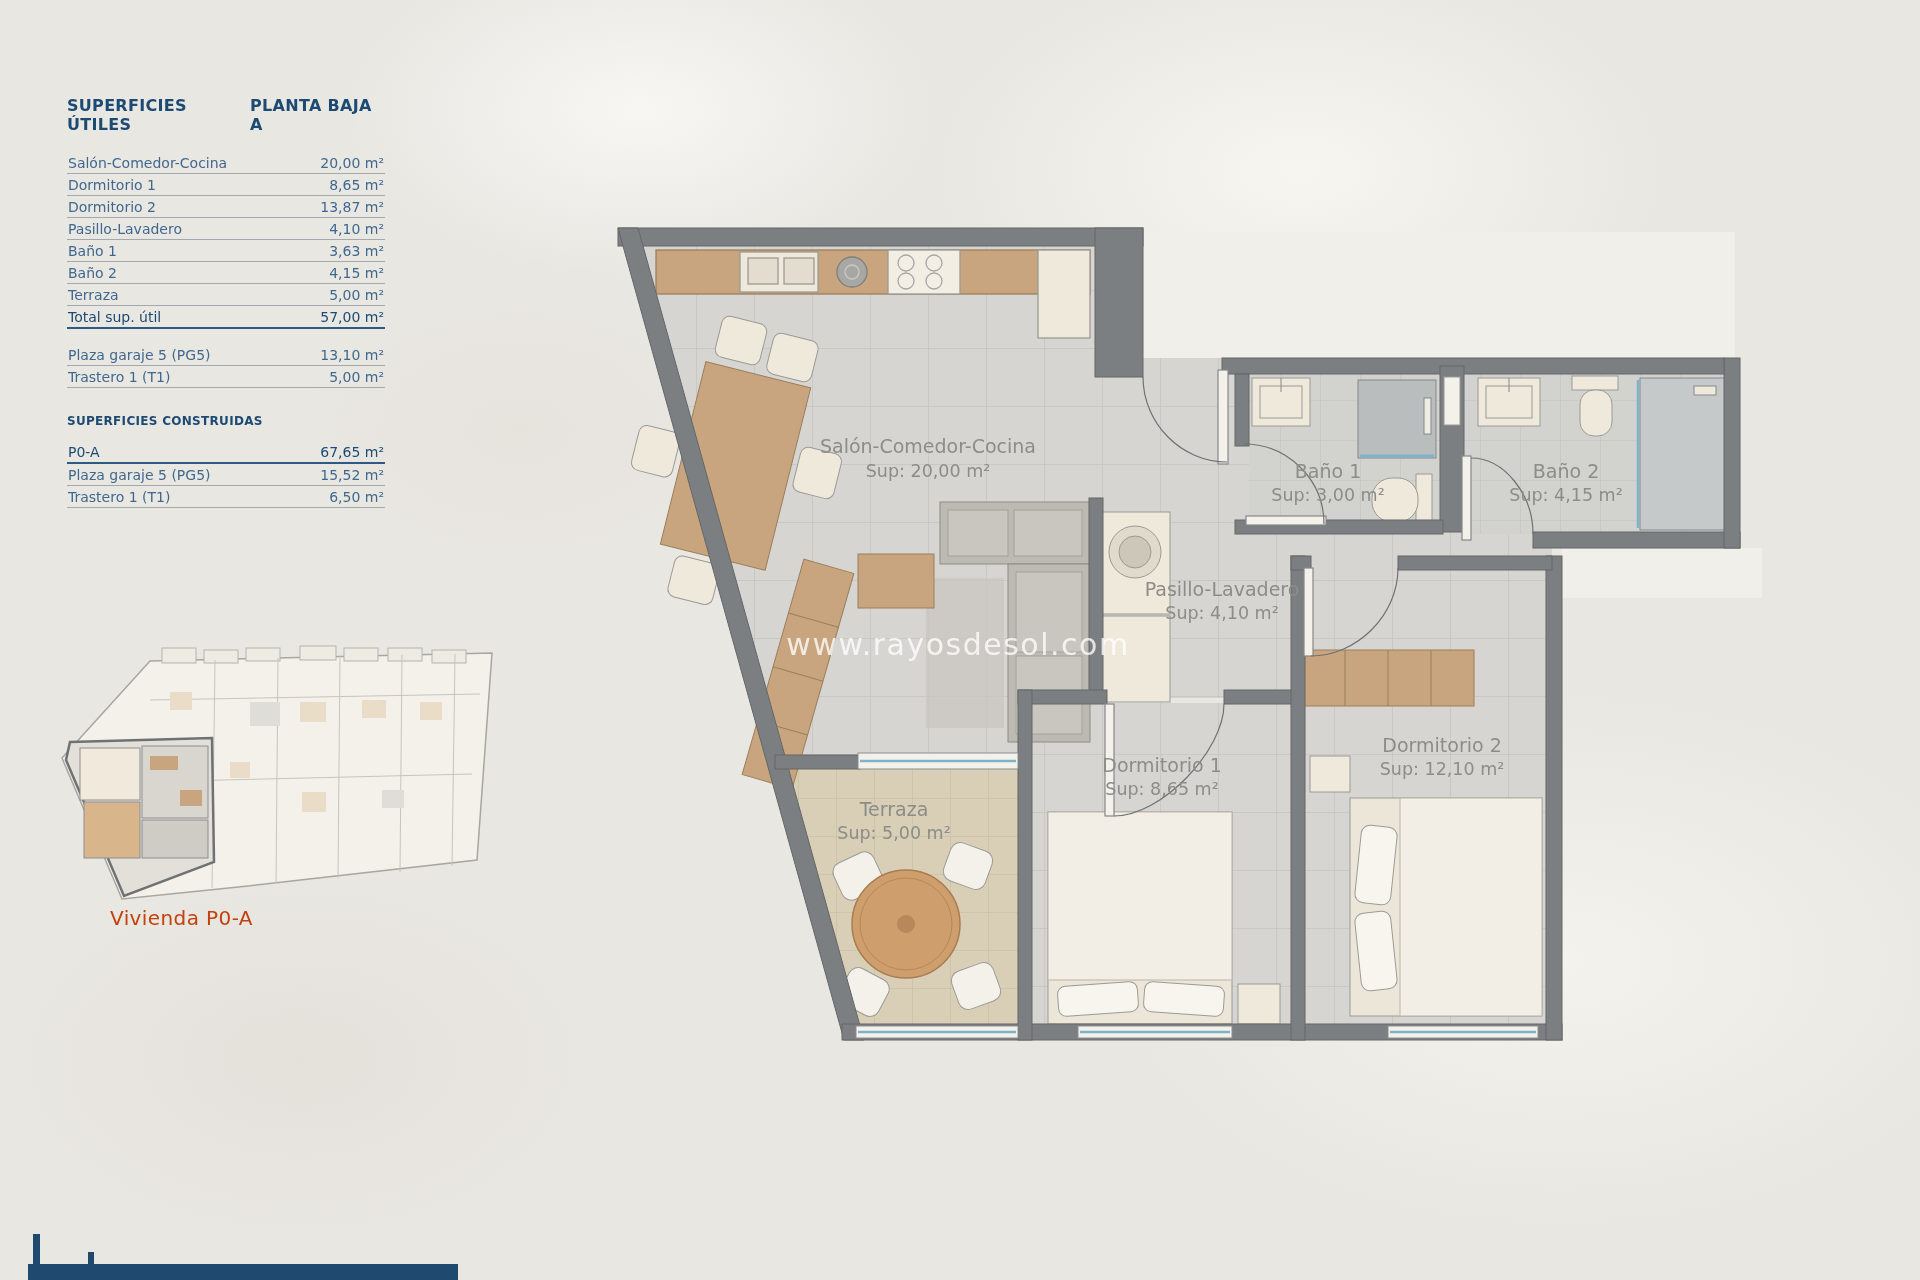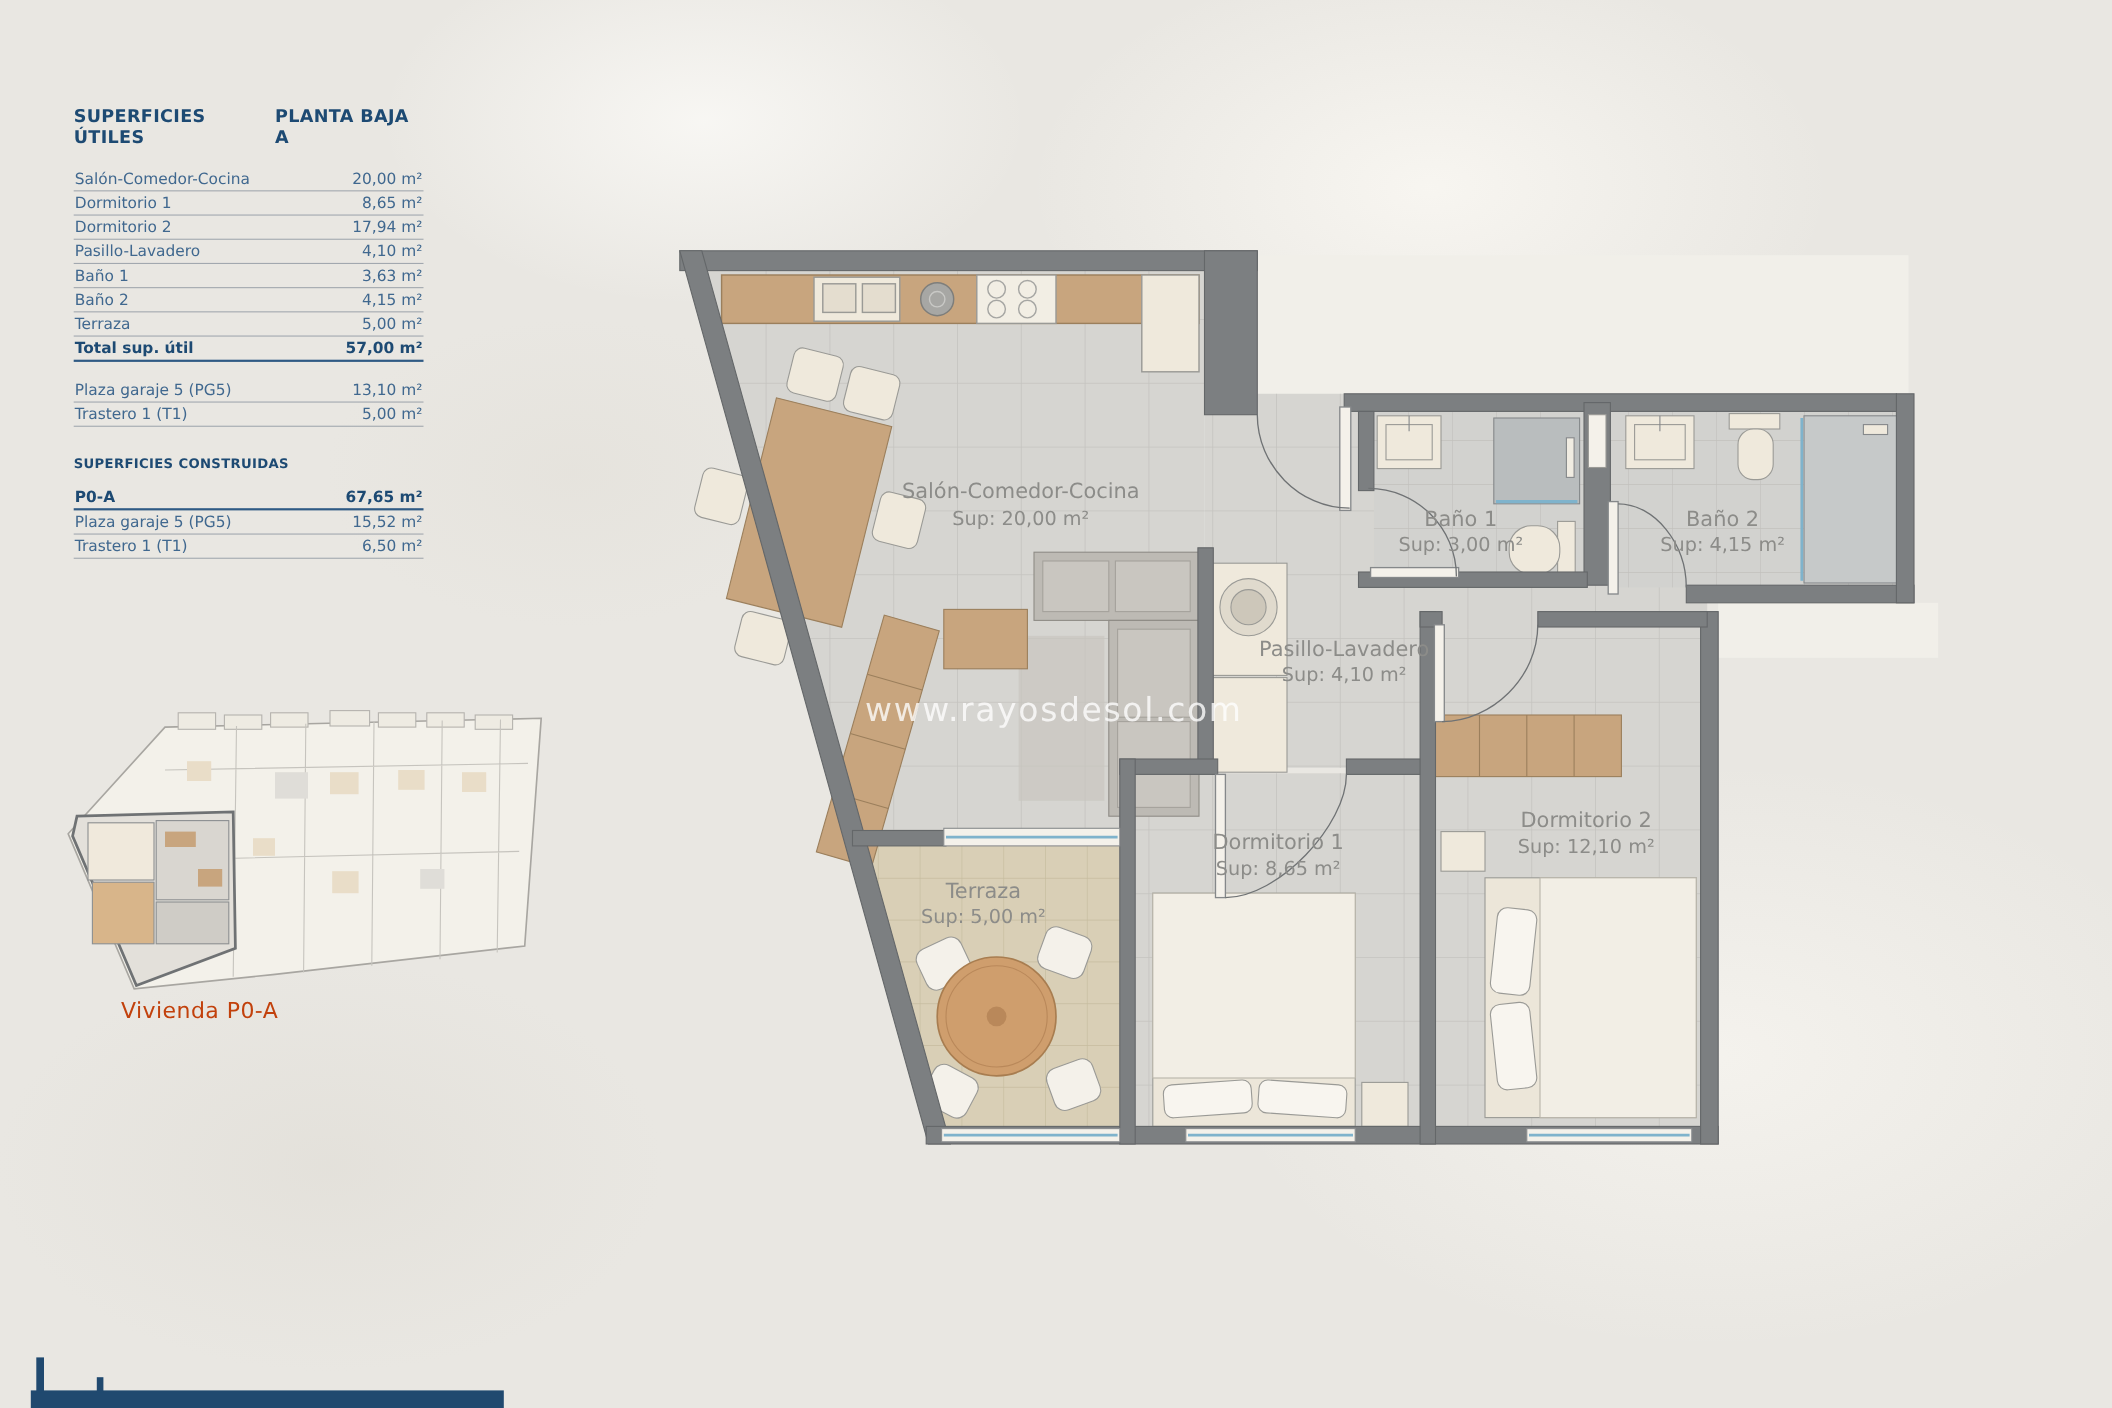--- a/index.html
+++ b/index.html
@@ -13,21 +13,21 @@
       radial-gradient(ellipse 640px 380px at 1560px 960px, rgba(247,245,240,.8), rgba(247,245,240,0) 70%),
       radial-gradient(ellipse 420px 260px at 300px 1060px, rgba(224,221,214,.6), rgba(224,221,214,0) 72%),
       radial-gradient(ellipse 320px 200px at 520px 430px, rgba(227,224,217,.55), rgba(227,224,217,0) 70%);
   }
   .panel{position:absolute;left:67px;top:96px;width:318px;color:#40688f;}
   .panel-head{display:flex;justify-content:space-between;align-items:baseline;
     font-weight:bold;color:#1d4a73;font-size:16px;letter-spacing:.3px;margin-bottom:18px;}
   .srow{display:flex;justify-content:space-between;align-items:baseline;
     font-size:14px;padding:3px 1px 2px;border-bottom:1px solid #a2a8af;line-height:16px;}
   .srow .val{white-space:nowrap;margin-left:32px;}
-  .srow.total{font-weight:bold;color:#1d4a73;border-bottom:2px solid #2f5a84;}
+  .srow.total{font-weight:normal;color:#1d4a73;border-bottom:2px solid #2f5a84;}
   .vgap{height:15px;}
   .section-title{font-weight:bold;color:#1d4a73;font-size:12px;letter-spacing:.3px;margin:26px 0 13px;}
   .mini-caption{position:absolute;left:110px;top:906px;font-size:20px;color:#c2410c;letter-spacing:.4px;}
   svg{position:absolute;left:0;top:0;}
   svg text{font-family:"DejaVu Sans", sans-serif;fill:#8c8c89;}
   .room-name{font-size:19px;}
   .room-area{font-size:17.5px;}
   .wm{font-size:30px;fill:#ffffff;opacity:.78;letter-spacing:1.5px;}
 </style>
 </head>
@@ -296,21 +296,21 @@
   <div class="srow">
     <span class="lbl">Salón-Comedor-Cocina</span>
     <span class="val">20,00 m²</span>
   </div>
   <div class="srow">
     <span class="lbl">Dormitorio 1</span>
     <span class="val">8,65 m²</span>
   </div>
   <div class="srow">
     <span class="lbl">Dormitorio 2</span>
-    <span class="val">17,94 m²</span>
+    <span class="val">13,87 m²</span>
   </div>
   <div class="srow">
     <span class="lbl">Pasillo-Lavadero</span>
     <span class="val">4,10 m²</span>
   </div>
   <div class="srow">
     <span class="lbl">Baño 1</span>
     <span class="val">3,63 m²</span>
   </div>
   <div class="srow">

